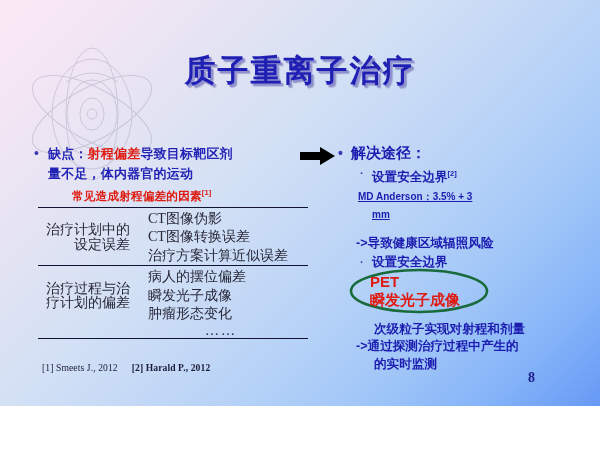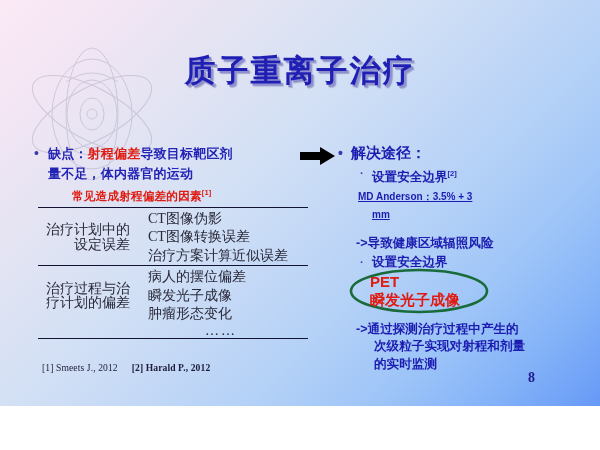--- a/index.html
+++ b/index.html
@@ -362,22 +362,22 @@
 
     <div class="circled">
       <svg class="ellipse-svg" viewBox="0 0 142 46">
         <ellipse cx="71" cy="23" rx="68" ry="21" fill="none" stroke="#1a6b3c" stroke-width="2.6"></ellipse>
       </svg>
       <div class="red-line">PET</div>
       <div class="red-line">瞬发光子成像</div>
     </div>
 
     <div class="r-arrowline">
+      <span class="hang" style="padding-left:18px;text-indent:0;">次级粒子实现对射程和剂量</span>
       <span class="hang">-&gt;通过探测治疗过程中产生的</span>
-      <span class="hang" style="padding-left:18px;text-indent:0;">次级粒子实现对射程和剂量</span>
       <span class="hang" style="padding-left:18px;text-indent:0;">的实时监测</span>
     </div>
   </div>
 
   <div class="refs">
     <span>[1] Smeets J., 2012</span><span class="r2">[2] Harald P., 2012</span>
   </div>
 
   <div class="page-num">8</div>
 

